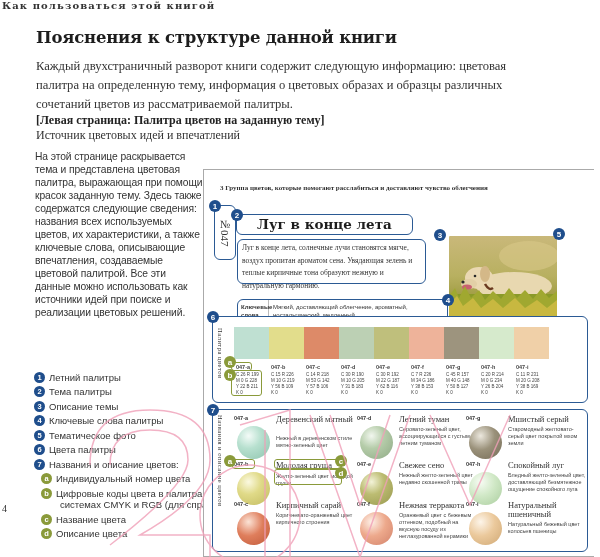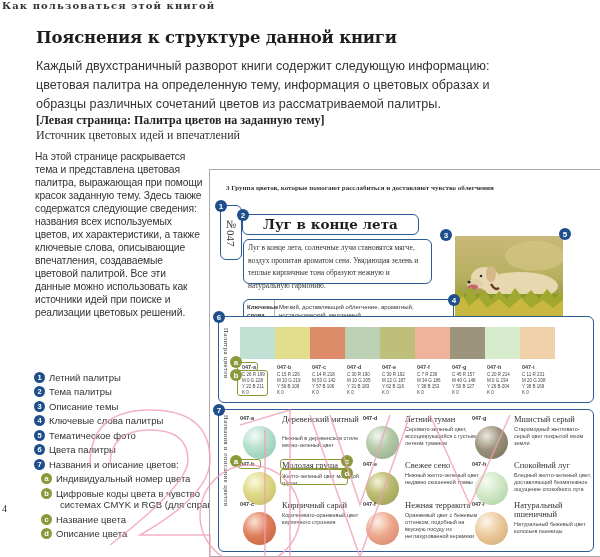--- a/index.html
+++ b/index.html
@@ -1,31 +1,31 @@
 <!DOCTYPE html>
 <html><head>
 <meta charset="utf-8">
 <style>
   * { box-sizing: border-box; margin: 0; padding: 0; }
   body { width: 600px; height: 557px; background: #fff; position: relative; overflow: hidden; font-family: "Liberation Sans", sans-serif; color: #2a2a2a; }
   .running-head { position: absolute; left: 2px; top: 0px; font-family: "DejaVu Serif", serif; font-size: 10px; font-weight: bold; letter-spacing: 1.1px; color: #333; }
   .title { position: absolute; left: 36px; top: 28px; font-family: "DejaVu Serif", serif; font-weight: bold; font-size: 16.5px; color: #1d1d1d; letter-spacing: -0.2px; }
-  .intro { position: absolute; left: 36px; top: 57px; width: 500px; font-family: Liberation Sans, sans-serif; font-size: 12.6px; line-height: 19px; color: #333; }
+  .intro { position: absolute; left: 36px; top: 57px; width: 500px; font-family: Liberation Serif, serif; font-size: 12.6px; line-height: 19px; color: #333; }
   .left-label { position: absolute; left: 36px; top: 113px; font-family: "Liberation Serif", serif; font-size: 12px; font-weight: bold; color: #222; }
   .left-sub { position: absolute; left: 36px; top: 128px; font-family: "Liberation Serif", serif; font-size: 12px; color: #333; }
   .desc { position: absolute; left: 35px; top: 150px; width: 168px; font-family: "Liberation Sans", sans-serif; font-size: 10.3px; line-height: 13px; color: #333; letter-spacing: -0.1px; }
   .legend { position: absolute; left: 34px; top: 370px; font-size: 9.5px; color: #333; }
   .legend .li { display: flex; align-items: center; height: 14.5px; }
   .legend .li.sub { padding-left: 7px; }
   .legend .li.sub2 { padding-left: 26px; margin-top: -3px; }
   .num { width: 11px; height: 11px; border-radius: 50%; background: #1f4e8c; color: #fff; font-size: 7.5px; font-weight: bold; display: inline-flex; align-items: center; justify-content: center; margin-right: 4px; flex-shrink: 0; }
   .let { width: 11px; height: 11px; border-radius: 50%; background: #8a9a3a; color: #fff; font-size: 7.5px; font-weight: bold; display: inline-flex; align-items: center; justify-content: center; margin-right: 4px; flex-shrink: 0; }
   .page-num { position: absolute; left: 2px; top: 503px; font-family: "Liberation Serif", serif; font-size: 10px; color: #333; }
 
-  .spread { position: absolute; left: 209px; top: 169px; width: 391px; height: 388px; border: 1px solid #aaa; border-right: none; background: #fff; }
+  .spread { position: absolute; left: 203px; top: 169px; width: 391px; height: 388px; border: 1px solid #aaa; border-right: none; background: #fff; }
   .spread-head { position: absolute; left: 16px; top: 14px; font-family: "Liberation Serif", serif; font-size: 7px; font-weight: bold; color: #333; white-space: nowrap; }
   .box { position: absolute; border: 1.5px solid #2b5a94; border-radius: 6px; background: #fff; }
   .badge { position: absolute; width: 12px; height: 12px; border-radius: 50%; background: #1f4e8c; color: #fff; font-size: 8px; font-weight: bold; display: flex; align-items: center; justify-content: center; }
   .badge.g { background: #8a9a3a; }
   .pal-num { position: absolute; left: 12px; top: 37px; width: 18px; height: 50px; writing-mode: vertical-rl; font-family: "Liberation Serif", serif; font-size: 11px; color: #333; display: flex; align-items: center; justify-content: center; }
   .theme-title { position: absolute; left: 32px; top: 44px; height: 21px; padding: 0 20px; font-family: "DejaVu Serif", serif; font-size: 13.5px; font-weight: bold; color: #1d1d1d; line-height: 19px; }
   .theme-desc { position: absolute; left: 33px; top: 69px; width: 189px; height: 45px; padding: 2px 4px; font-family: "Liberation Serif", serif; font-size: 7.5px; line-height: 12.5px; color: #333; }
   .photo { position: absolute; left: 245px; top: 66px; width: 108px; height: 80px; border-radius: 1px; overflow: hidden; }
   .keywords { position: absolute; left: 33px; top: 129px; width: 211px; height: 24px; display: flex; font-size: 6px; color: #333; }
   .kw-label { width: 31px; padding: 3px; font-weight: bold; border-right: 1px solid #bbb; line-height: 8px; }
@@ -83,21 +83,21 @@
   <div class="li">
       <span class="num">7</span>
       <span>Названия и описание цветов:</span>
     </div>
   <div class="li sub">
       <span class="let">a</span>
       <span>Индивидуальный номер цвета</span>
     </div>
   <div class="li sub">
       <span class="let">b</span>
-      <span>Цифровые коды цвета в чувство</span>
+      <span>Цифровые коды цвета в палитра</span>
     </div>
   <div class="li sub2">
       <span>системах CMYK и RGB (для справки)</span>
     </div>
   <div class="li sub">
       <span class="let">c</span>
       <span>Название цвета</span>
     </div>
   <div class="li sub">
       <span class="let">d</span>

